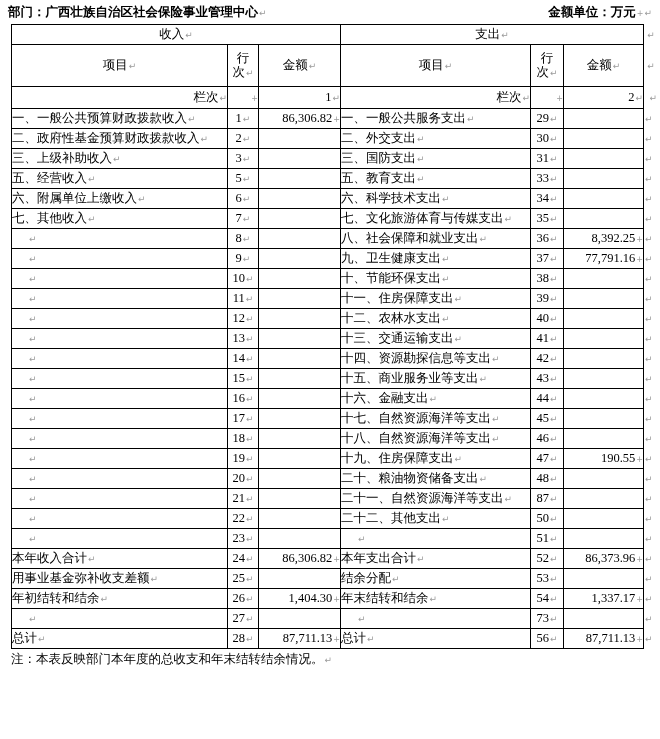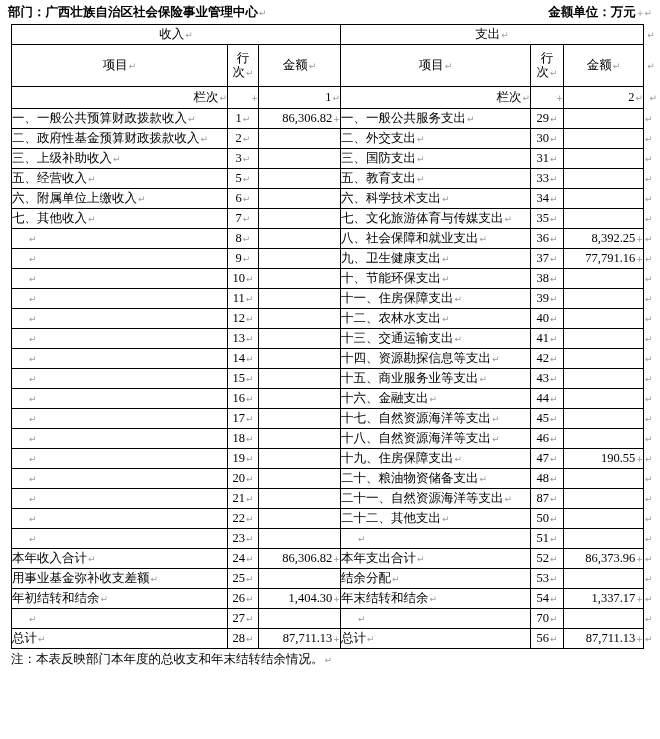--- a/index.html
+++ b/index.html
@@ -328,21 +328,21 @@
     <td class="item"><span class="txt">年末结转和结余</span><span class="pmark">↵</span></td>
     <td class="no"><span class="txt">54</span><span class="pmark">↵</span></td>
     <td class="amt"><span class="txt">1,337.17</span><span class="pmark tiny">+</span></td>
     <td class="outside"><span class="pmark">↵</span></td>
   </tr>
         <tr>
     <td class="item"><span class="pmark blank">↵</span></td>
     <td class="no"><span class="txt">27</span><span class="pmark">↵</span></td>
     <td class="amt"></td>
     <td class="item"><span class="pmark blank">↵</span></td>
-    <td class="no"><span class="txt">70</span><span class="pmark">↵</span></td>
+    <td class="no"><span class="txt">73</span><span class="pmark">↵</span></td>
     <td class="amt"></td>
     <td class="outside"><span class="pmark">↵</span></td>
   </tr>
         <tr>
     <td class="item total"><span class="txt">总计</span><span class="pmark">↵</span></td>
     <td class="no"><span class="txt">28</span><span class="pmark">↵</span></td>
     <td class="amt"><span class="txt">87,711.13</span><span class="pmark tiny">+</span></td>
     <td class="item total"><span class="txt">总计</span><span class="pmark">↵</span></td>
     <td class="no"><span class="txt">56</span><span class="pmark">↵</span></td>
     <td class="amt"><span class="txt">87,711.13</span><span class="pmark tiny">+</span></td>

